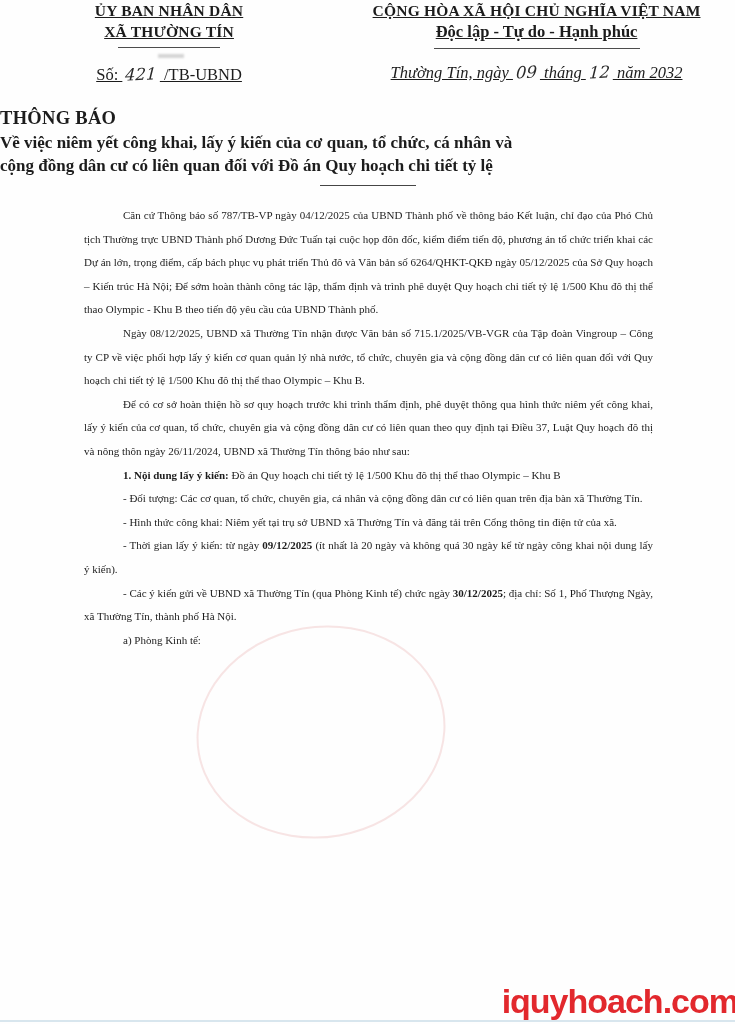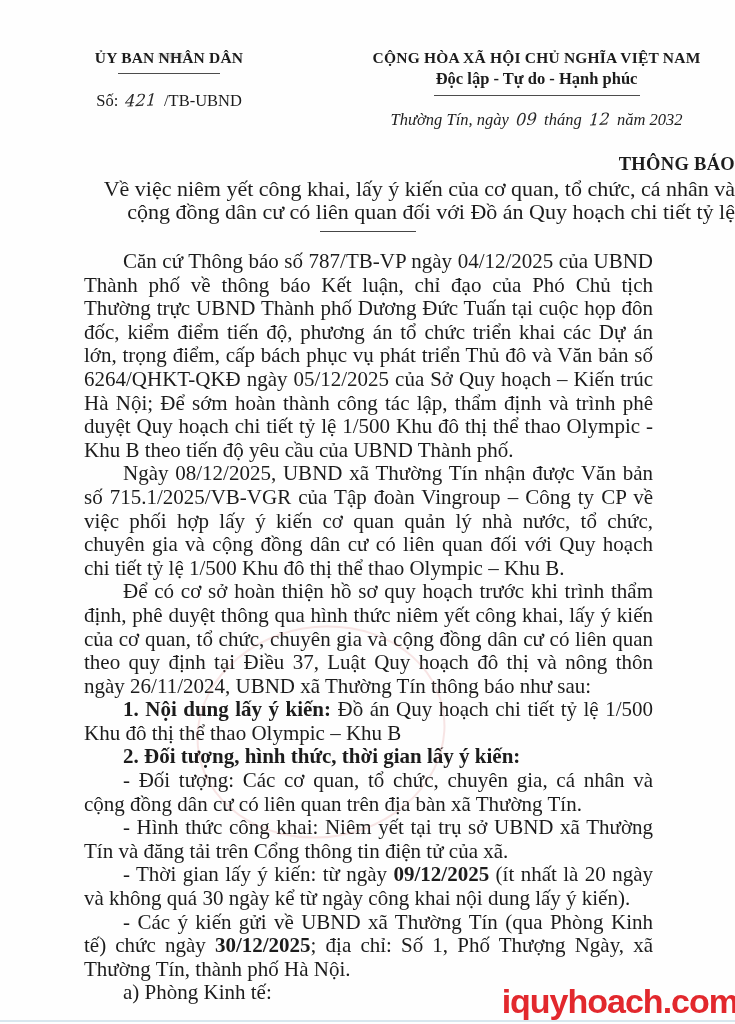--- a/index.html
+++ b/index.html
@@ -12,21 +12,21 @@
     height: 1024px;
     margin: 0 auto;
     background: #fefefe;
     overflow: hidden;
     font-family: "Liberation Serif", serif;
     color: #1c1c1c;
   }
   
   .doc-header {
     display: flex;
-    padding-top: 47px;
+    text-decoration: underline;
   }
   .issuer-block {
     flex: 0 0 46%;
     text-align: center;
   }
   .issuer-line {
     font-weight: bold;
     font-size: 15.5px;
     line-height: 21px;
     letter-spacing: .2px;
@@ -71,46 +71,45 @@
     font-family: "DejaVu Serif", serif;
     font-style: italic;
     display: inline-block;
     transform: rotate(-3deg) skewX(-6deg);
     margin: 0 3px;
     color: #2a2a2a;
   }
   
   .doc-title-block {
     margin-top: 20px;
-    text-align: right;
+    text-align: left;
   }
   .doc-title {
     font-weight: bold;
     font-size: 18.5px;
     line-height: 24px;
     letter-spacing: .3px;
   }
   .doc-subtitle {
-    font-weight: normal;
-    font-size: 22px;
+    font-weight: bold;
+    font-size: 17px;
     line-height: 23px;
     margin-top: 1px;
-    margin-left: 36px;
   }
   .doc-subtitle span { display: block; }
   .subtitle-underline {
     width: 96px;
     border-top: 1.5px solid #454545;
     margin: 8px auto 0 auto;
   }
   
   .doc-body {
     margin-top: 18px;
     padding: 0 82px 0 84px;
-    font-size: 21px;
+    font-size: 11px;
     line-height: 23.6px;
     text-align: justify;
   }
   .doc-body p {
     margin: 0;
     text-indent: 39px;
   }
   .doc-body .bold { font-weight: bold; }
   
   .stamp-bleed {
@@ -149,20 +148,21 @@
   }
 </style>
 </head>
 <body>
 
 <div class="page">
 
   <div class="doc-header">
     <div class="issuer-block">
       <div class="issuer-line">ỦY BAN NHÂN DÂN</div>
+      <div class="issuer-line">XÃ THƯỜNG TÍN</div>
       <div class="issuer-underline"></div>
       <div class="doc-number">
         <span>Số: </span><span class="hand">421</span><span> /TB-UBND</span>
       </div>
     </div>
     <div class="motto-block">
       <div class="national-title">CỘNG HÒA XÃ HỘI CHỦ NGHĨA VIỆT NAM</div>
       <div class="national-motto">Độc lập - Tự do - Hạnh phúc</div>
       <div class="motto-underline"></div>
       <div class="place-date">
@@ -178,21 +178,20 @@
       <span>cộng đồng dân cư có liên quan đối với Đồ án Quy hoạch chi tiết tỷ lệ</span>
     </div>
     <div class="subtitle-underline"></div>
   </div>
 
   <div class="doc-body">
       <p><span>Căn cứ Thông báo số 787/TB-VP ngày 04/12/2025 của UBND Thành phố về thông báo Kết luận, chỉ đạo của Phó Chủ tịch Thường trực UBND Thành phố Dương Đức Tuấn tại cuộc họp đôn đốc, kiểm điểm tiến độ, phương án tổ chức triển khai các Dự án lớn, trọng điểm, cấp bách phục vụ phát triển Thủ đô và Văn bản số 6264/QHKT-QKĐ ngày 05/12/2025 của Sở Quy hoạch – Kiến trúc Hà Nội; Để sớm hoàn thành công tác lập, thẩm định và trình phê duyệt Quy hoạch chi tiết tỷ lệ 1/500 Khu đô thị thể thao Olympic - Khu B theo tiến độ yêu cầu của UBND Thành phố.</span></p>
       <p><span>Ngày 08/12/2025, UBND xã Thường Tín nhận được Văn bản số 715.1/2025/VB-VGR của Tập đoàn Vingroup – Công ty CP về việc phối hợp lấy ý kiến cơ quan quản lý nhà nước, tổ chức, chuyên gia và cộng đồng dân cư có liên quan đối với Quy hoạch chi tiết tỷ lệ 1/500 Khu đô thị thể thao Olympic – Khu B.</span></p>
       <p><span>Để có cơ sở hoàn thiện hồ sơ quy hoạch trước khi trình thẩm định, phê duyệt thông qua hình thức niêm yết công khai, lấy ý kiến của cơ quan, tổ chức, chuyên gia và cộng đồng dân cư có liên quan theo quy định tại Điều 37, Luật Quy hoạch đô thị và nông thôn ngày 26/11/2024, UBND xã Thường Tín thông báo như sau:</span></p>
       <p><span class="bold">1. Nội dung lấy ý kiến:</span><span> Đồ án Quy hoạch chi tiết tỷ lệ 1/500 Khu đô thị thể thao Olympic – Khu B</span></p>
-      <p><span class="bold">2. Đối tượng, hình thức, thời gian lấy ý kiến:</span></p>
       <p><span>- Đối tượng: Các cơ quan, tổ chức, chuyên gia, cá nhân và cộng đồng dân cư có liên quan trên địa bàn xã Thường Tín.</span></p>
       <p><span>- Hình thức công khai: Niêm yết tại trụ sở UBND xã Thường Tín và đăng tải trên Cổng thông tin điện tử của xã.</span></p>
       <p><span>- Thời gian lấy ý kiến: từ ngày </span><span class="bold">09/12/2025</span><span> (ít nhất là 20 ngày và không quá 30 ngày kể từ ngày công khai nội dung lấy ý kiến).</span></p>
       <p><span>- Các ý kiến gửi về UBND xã Thường Tín (qua Phòng Kinh tế) chức ngày </span><span class="bold">30/12/2025</span><span>; địa chỉ: Số 1, Phố Thượng Ngày, xã Thường Tín, thành phố Hà Nội.</span></p>
       <p><span>a) Phòng Kinh tế:</span></p>
     </div>
 
   <div class="scan-smudge"></div>
   <div class="stamp-bleed"></div>
   <div class="watermark" style="color: rgb(226, 40, 45);">iquyhoach.com</div>

